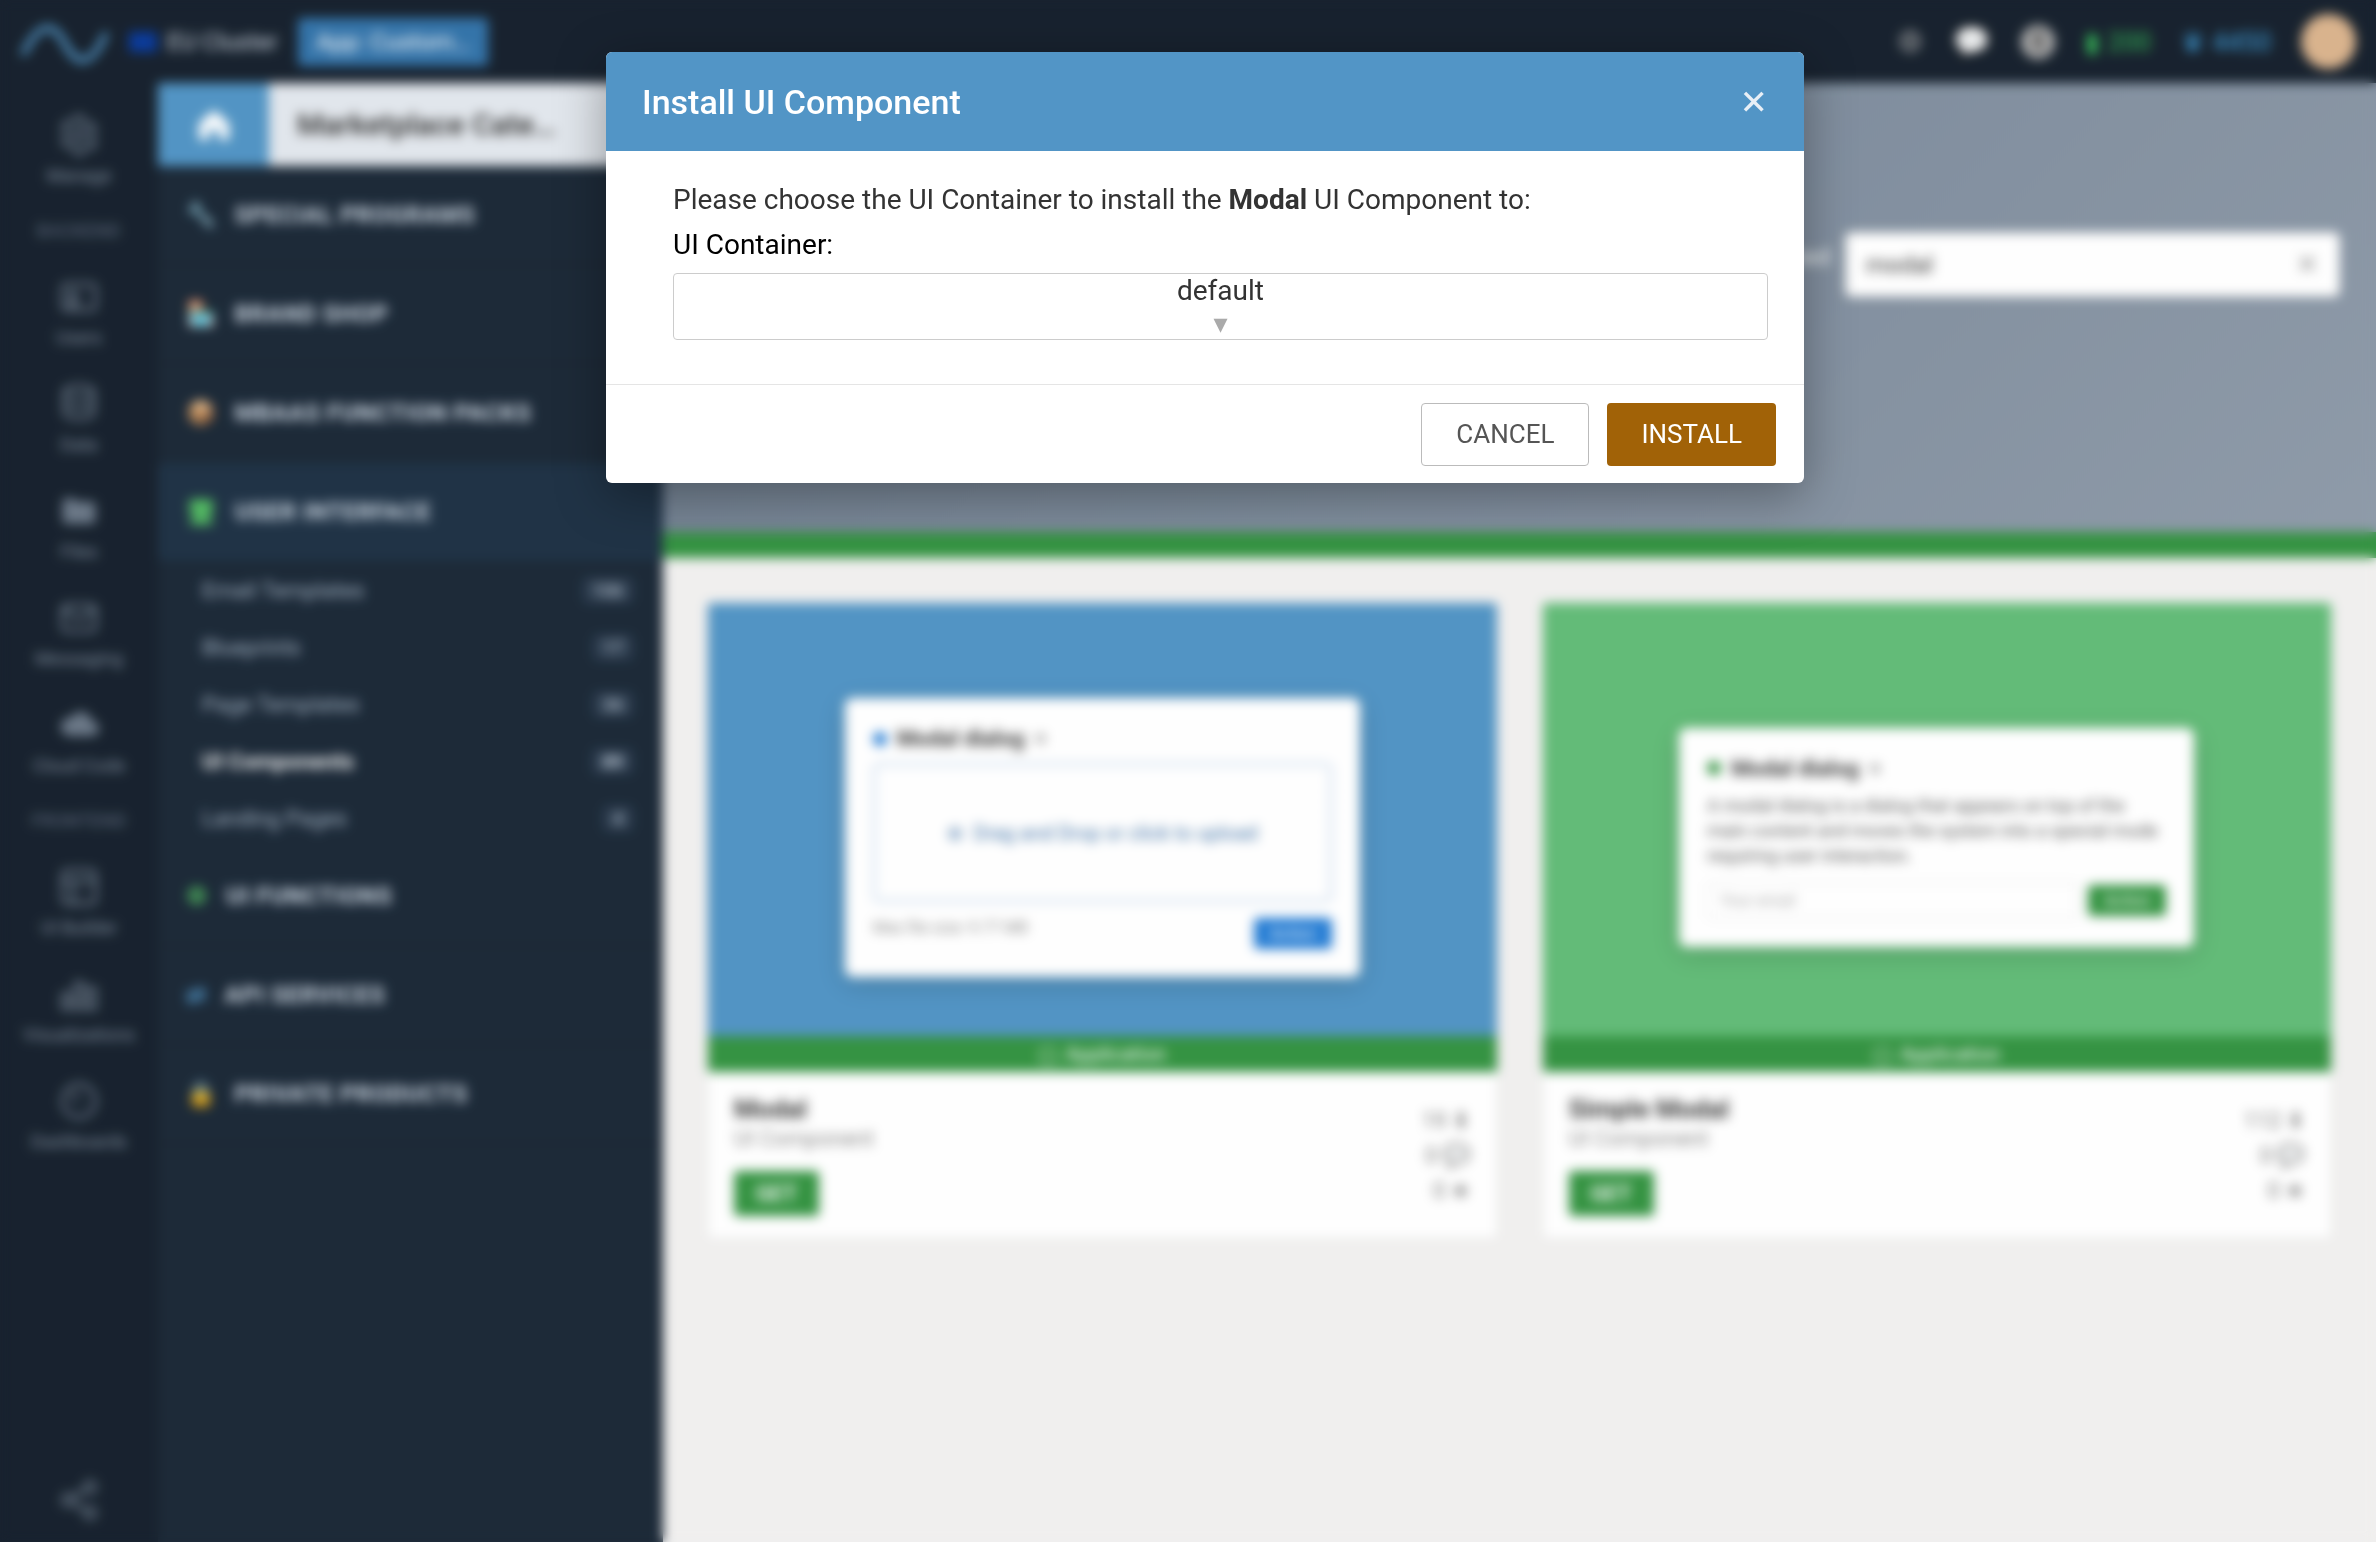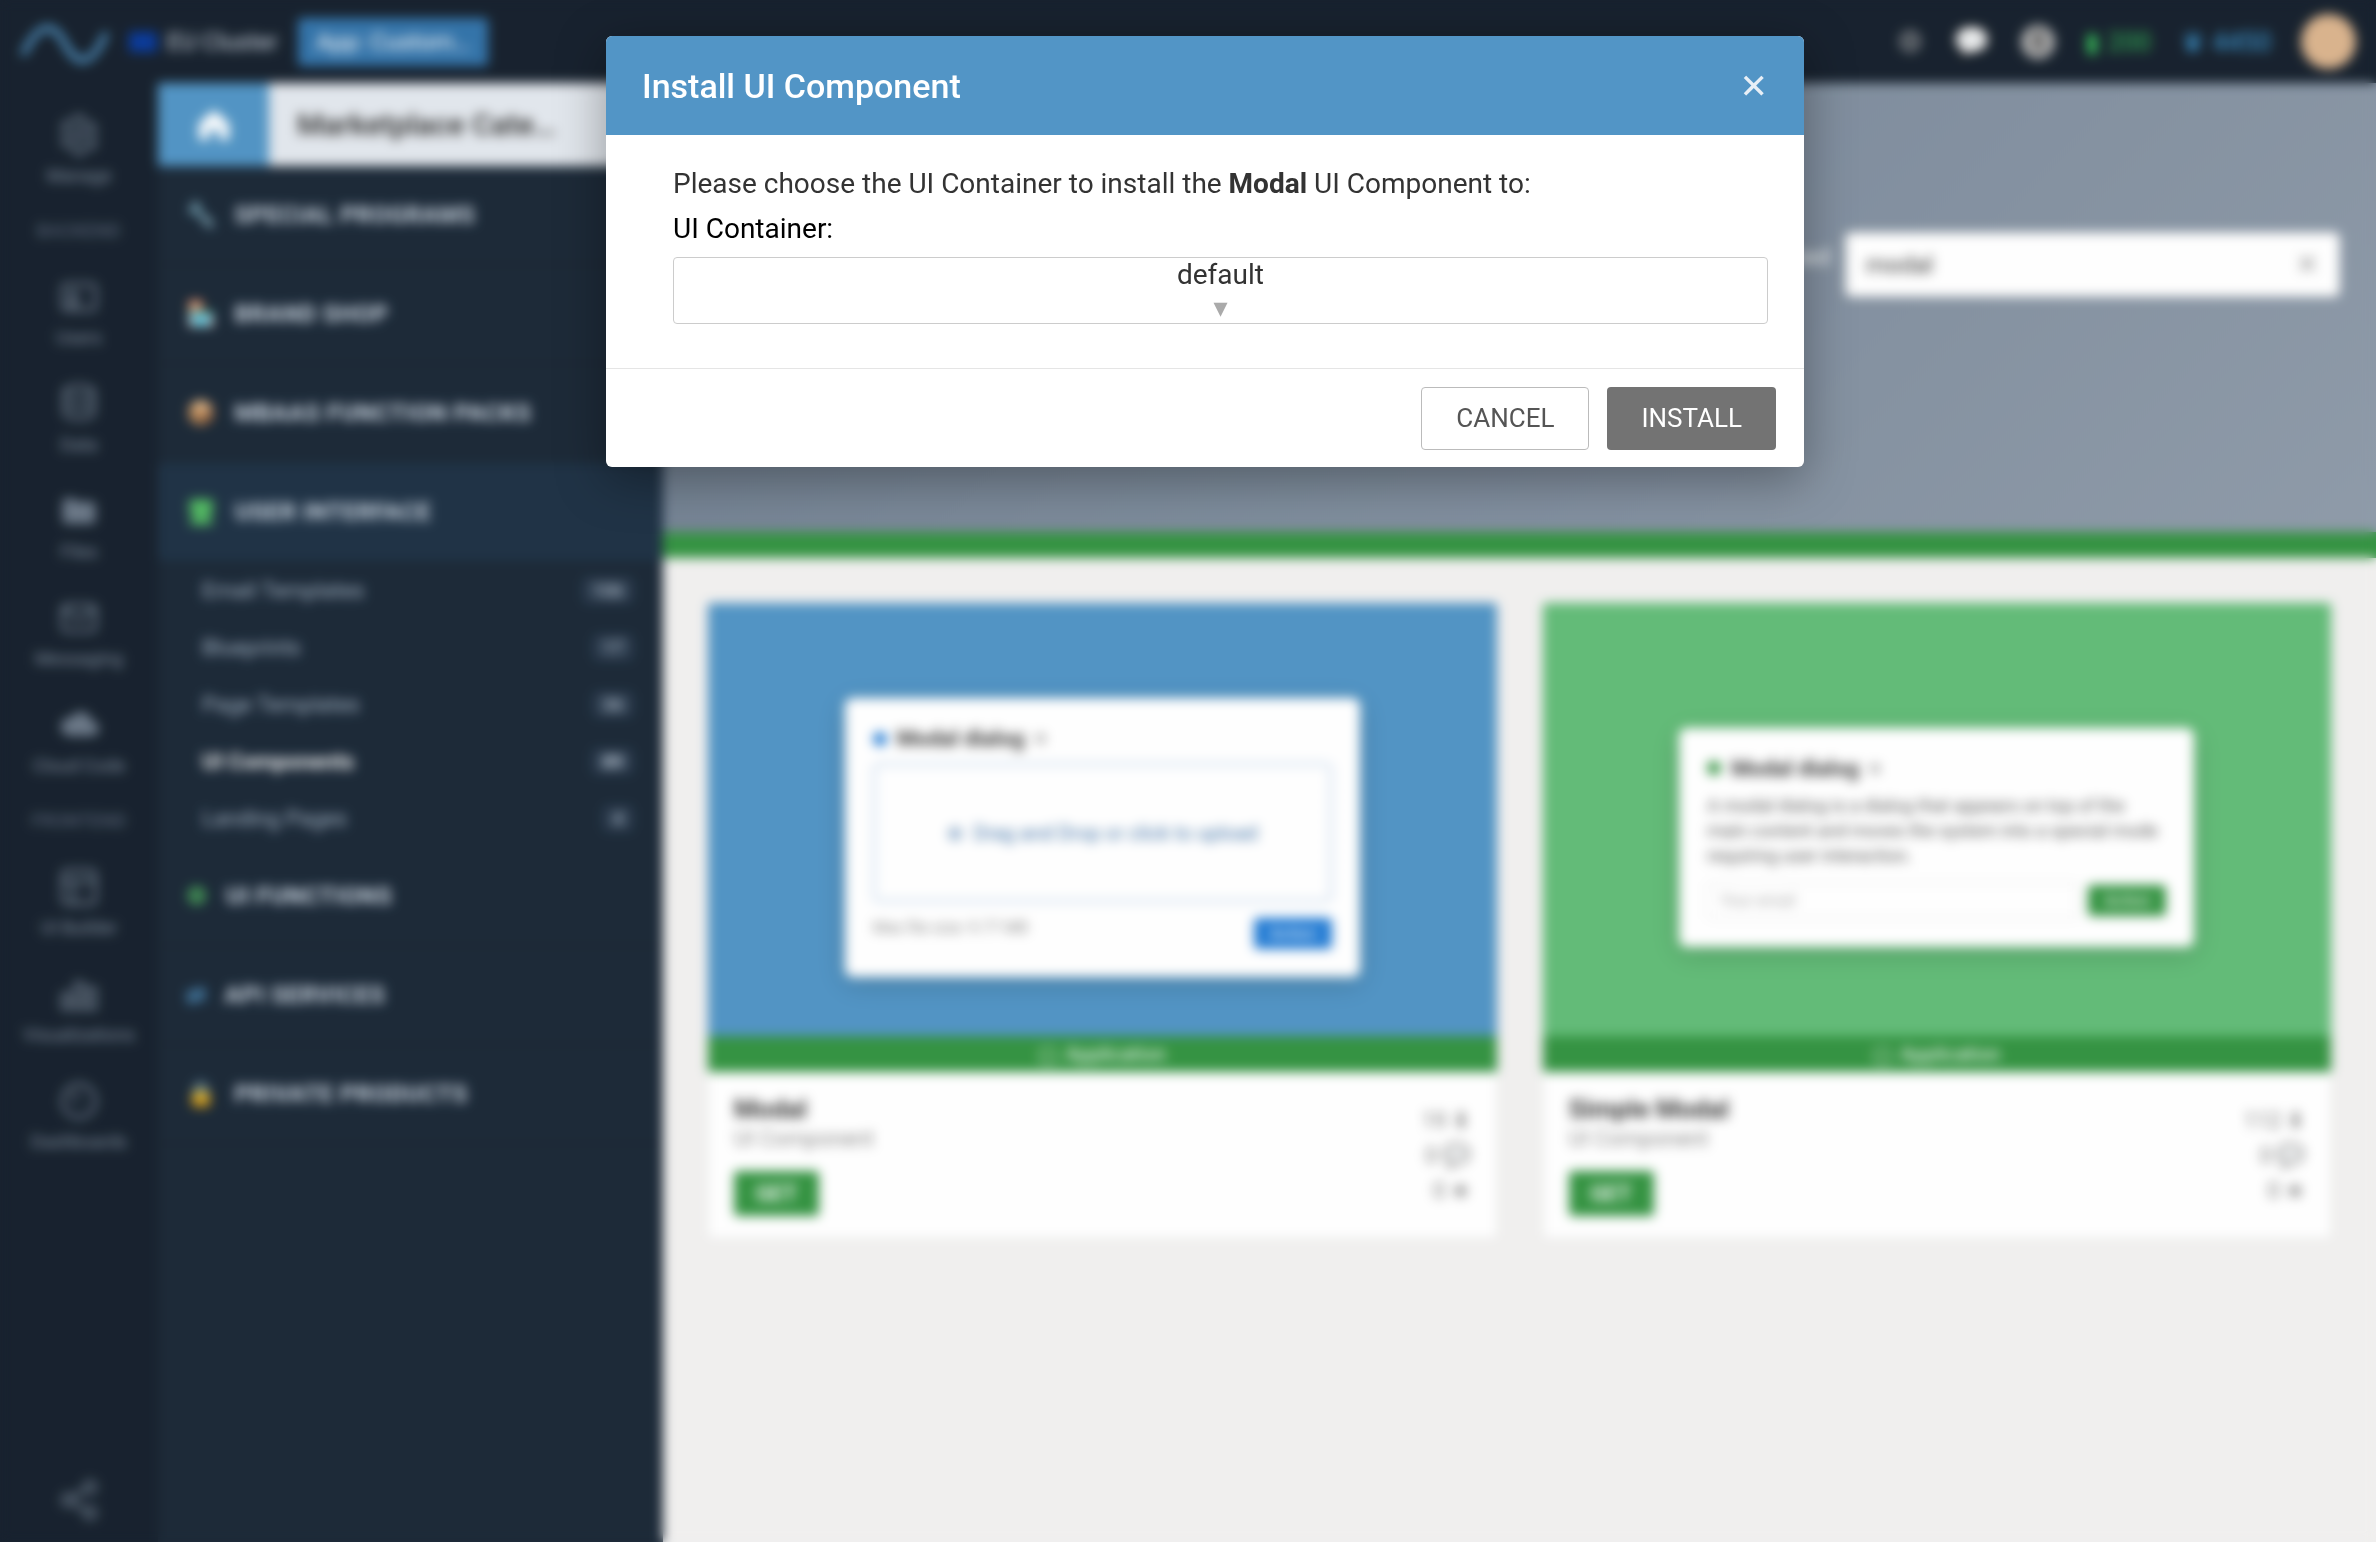--- a/index.html
+++ b/index.html
@@ -59,34 +59,34 @@
 .mock p { font-size:18px; color:#555; line-height:1.4; margin-bottom:14px; }
 .mock .field { border:1px solid #ddd; padding:8px 12px; color:#aaa; font-size:16px; border-radius:4px; }
 .card-body { padding:22px 26px; }
 .card-body h3 { font-size:26px; color:#333; font-weight:700; }
 .card-body .typ { color:#888; font-size:22px; margin-top:2px; }
 .card-body .stats { float:right; text-align:right; color:#777; font-size:22px; line-height:1.6; margin-top:-48px; }
 .get { margin-top:20px; display:inline-block; background:#2c8f3a; color:#fff; padding:10px 22px; border-radius:4px; font-size:22px; font-weight:600; }
 
 
 .backdrop { position:absolute; inset:0; backdrop-filter:blur(6px); background:rgba(240,240,240,.05); }
-.modal { position:absolute; left:606px; top:36px; width:1198px; background:#fff; border-radius:6px; box-shadow:0 12px 50px rgba(0,0,0,.35); overflow:hidden; }
+.modal { position:absolute; left:606px; top:52px; width:1198px; background:#fff; border-radius:6px; box-shadow:0 12px 50px rgba(0,0,0,.35); overflow:hidden; }
 .modal-head { background:#5295c6; color:#fff; height:99px; display:flex; align-items:center; justify-content:space-between; padding:0 36px; }
 .modal-head h2 { font-size:34px; font-weight:500; }
 .modal-head .close { font-size:34px; color:#e8eff6; cursor:pointer; }
 .modal-body { padding:32px 36px 44px;margin-left:31px; }
 .modal-body p { font-size:28px; color:#333; }
 .modal-body p b { font-weight:700; }
 .modal-body label { display:block; font-size:28px; font-weight:400; margin-top:12px; margin-bottom:12px; }
 .select { border:1px solid #ccc; border-radius:4px; height:67px; display:flex; align-items:center; justify-content:space-between; padding:0 24px; font-size:28px; color:#333;flex-direction:column; }
 .select .chev { color:#aaa; }
 .modal-foot { border-top:1px solid #e5e5e5; height:99px; display:flex; align-items:center; justify-content:flex-end; gap:18px; padding:0 28px; }
 .btn { height:63px; padding:0 34px; border-radius:4px; font-size:26px; display:flex; align-items:center; cursor:pointer; }
 .btn.outline { background:#fff; border:1px solid #bbb; color:#555; }
-.btn.primary { background:#737373; color:#fff; }
+.btn.primary { background:#a16207; color:#fff; }
 </style>
 </head>
 <body>
 
 <div class="topbar">
   <svg class="logo" viewBox="0 0 90 50">
       <path d="M4 36 C20 4 34 4 46 28 C58 50 72 50 86 18" stroke="#4a90c2" stroke-width="6" fill="none" stroke-linecap="round"></path>
     </svg>
   <div class="cluster">
     <span class="cluster-flag"></span>

